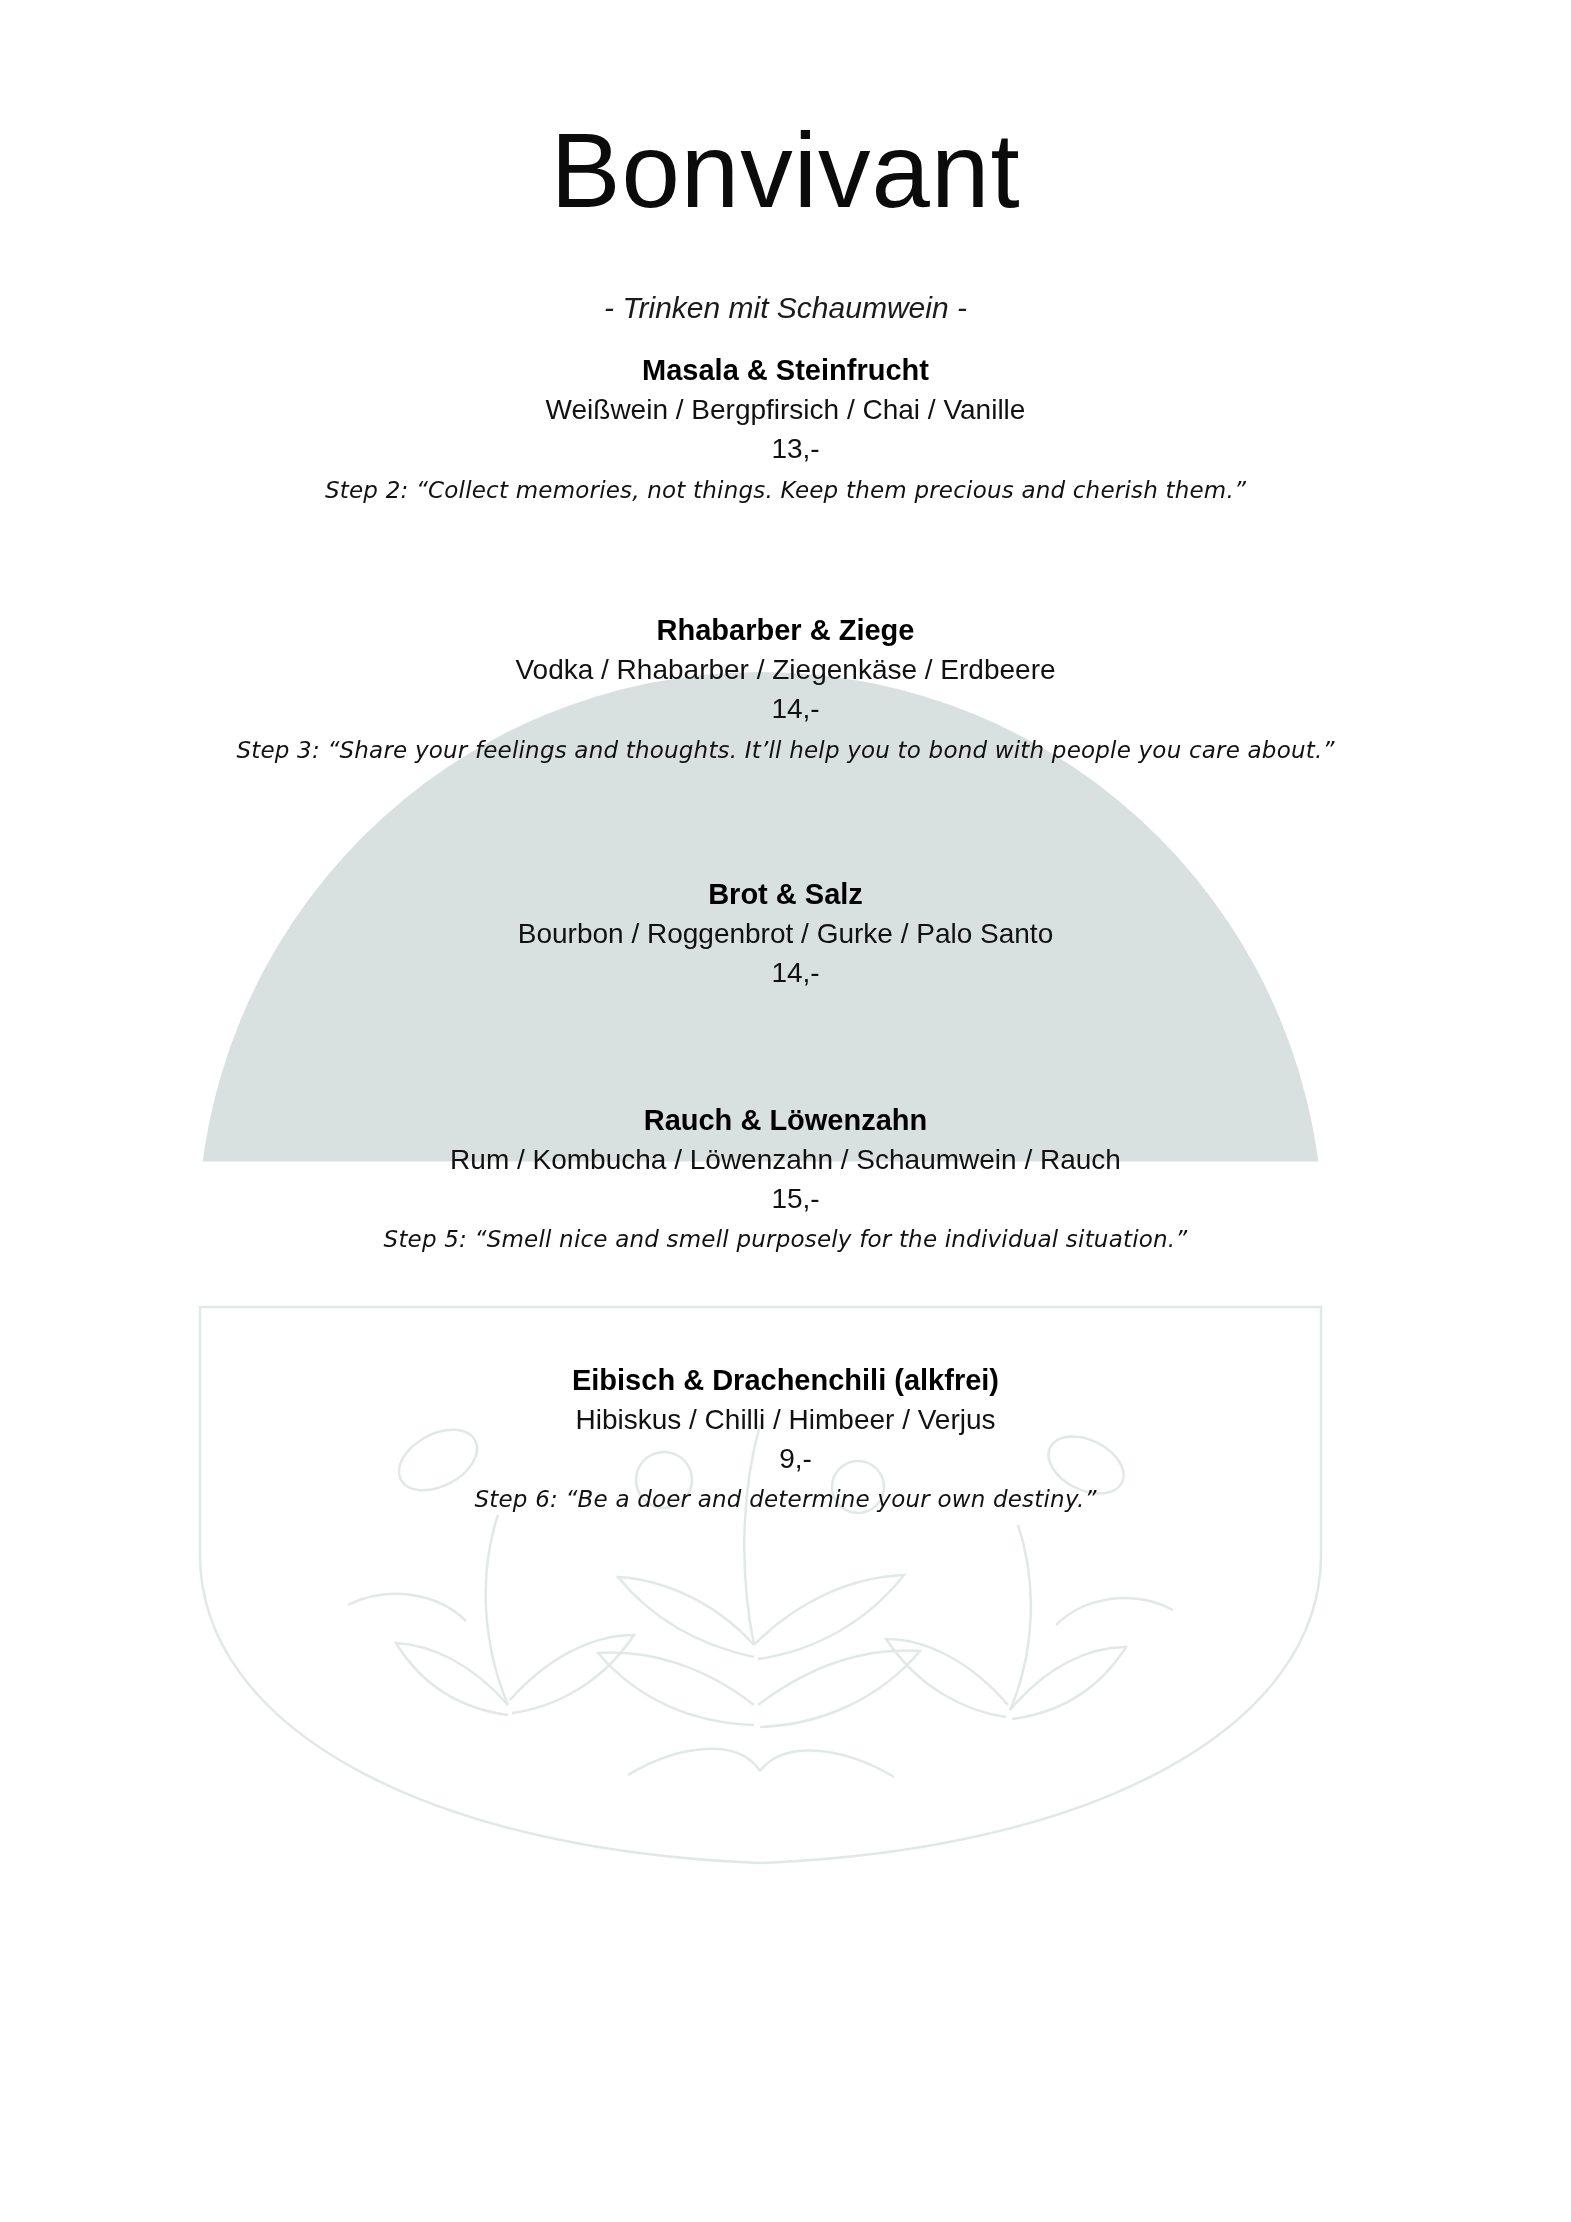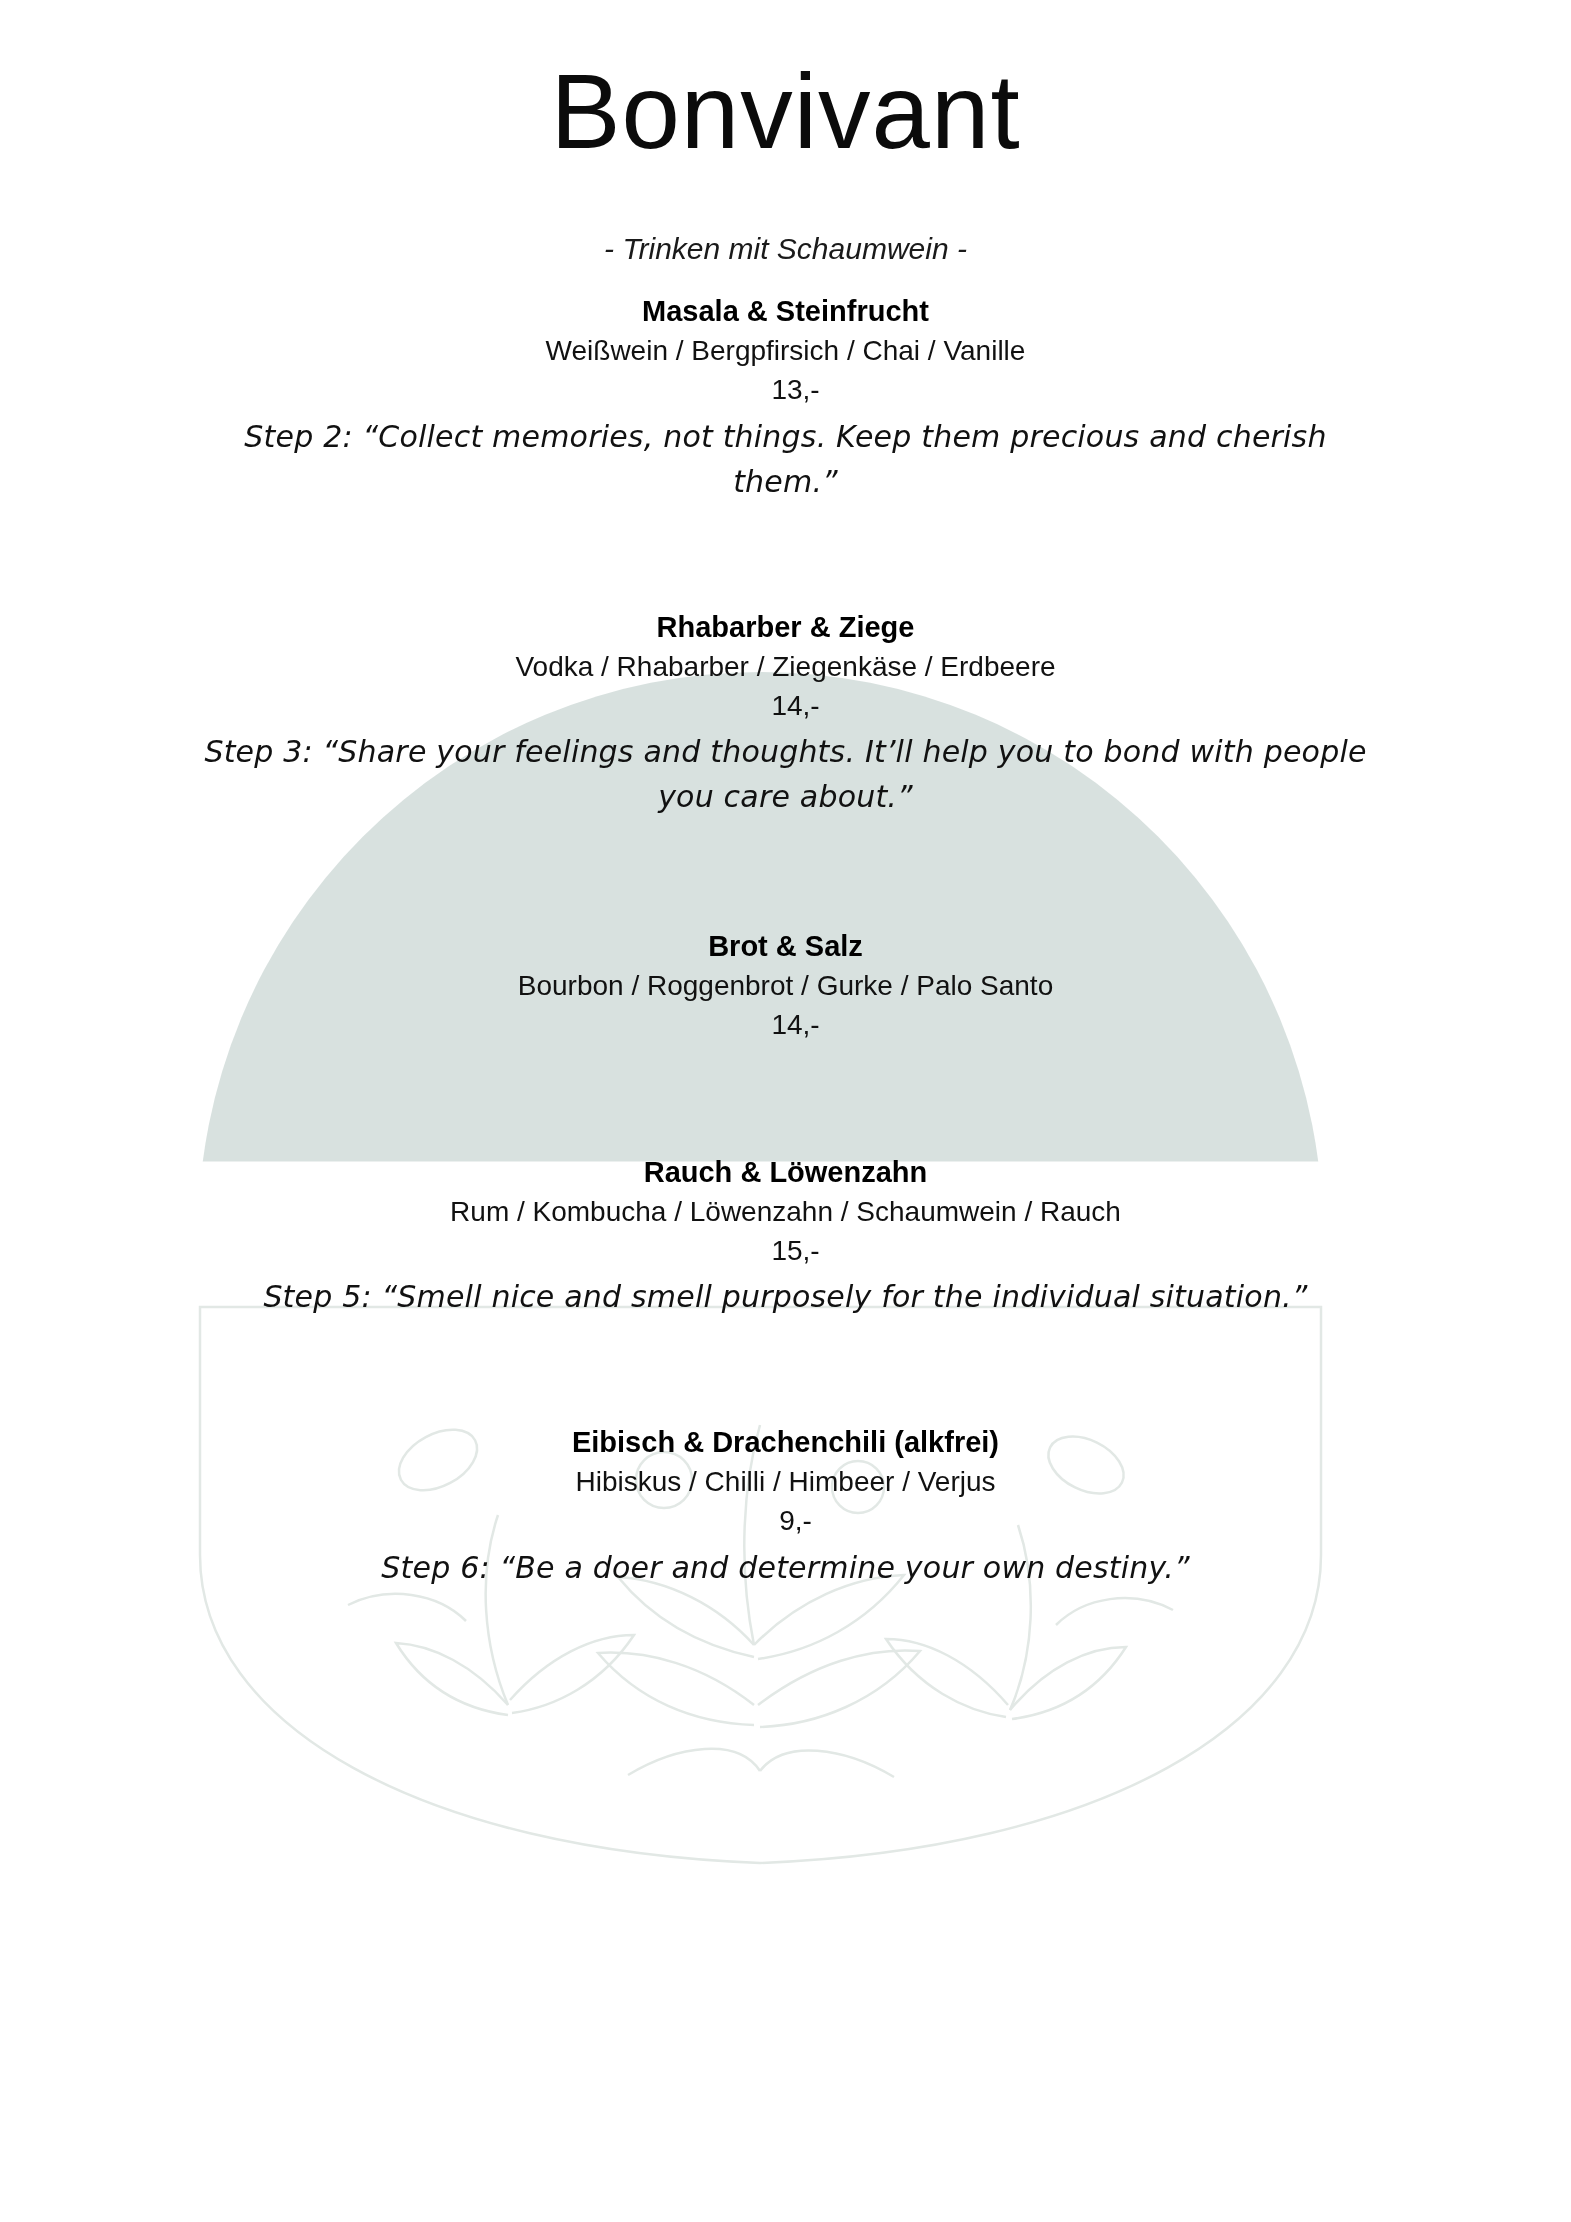--- a/index.html
+++ b/index.html
@@ -50,21 +50,21 @@
   
   .page {
     position: relative;
     z-index: 1;
     width: 1571px;
     height: 2222px;
   }
 
   .brand {
     text-align: center;
-    margin-top: 59px;
+    margin-top: 118px;
     font-family: "Liberation Sans", sans-serif;
     font-size: 105px;
     font-weight: 300;
     letter-spacing: 1px;
     line-height: 1;
     color: #0b0b0b;
   }
 
   .tagline {
     text-align: center;
@@ -96,21 +96,21 @@
     line-height: 1.4;
     color: #111;
   }
   .item-price {
     font-size: 28px;
     line-height: 1.4;
     color: #111;
     padding-left: 20px;
   }
   .item-step {
-    font-size: 30px;
+    font-size: 23px;
     font-style: italic;
     line-height: 1.5;
     color: #111;
     max-width: 1180px;
     margin: 4px auto 0 auto;
     font-family: "DejaVu Sans", sans-serif;
     letter-spacing: 0.2px;
   }
 
   .spacer-1 { height: 18px; }

